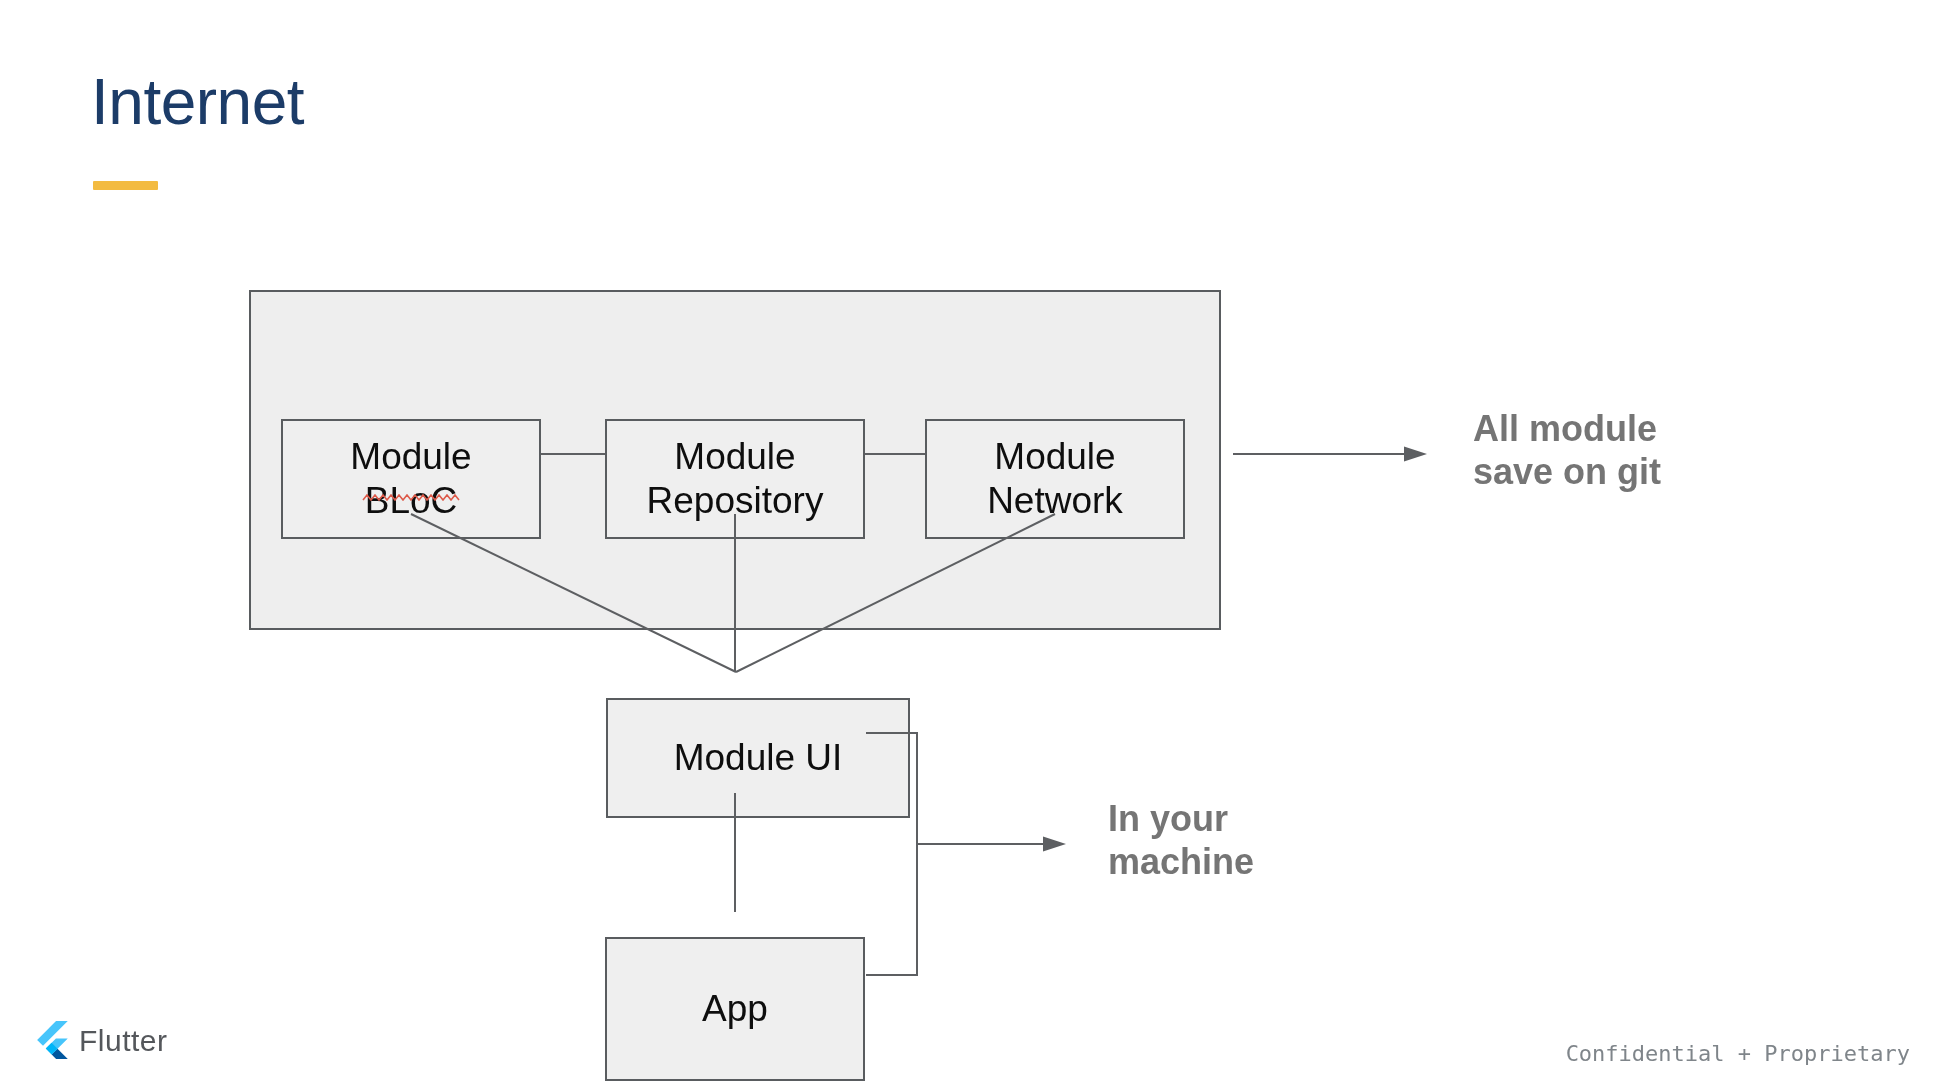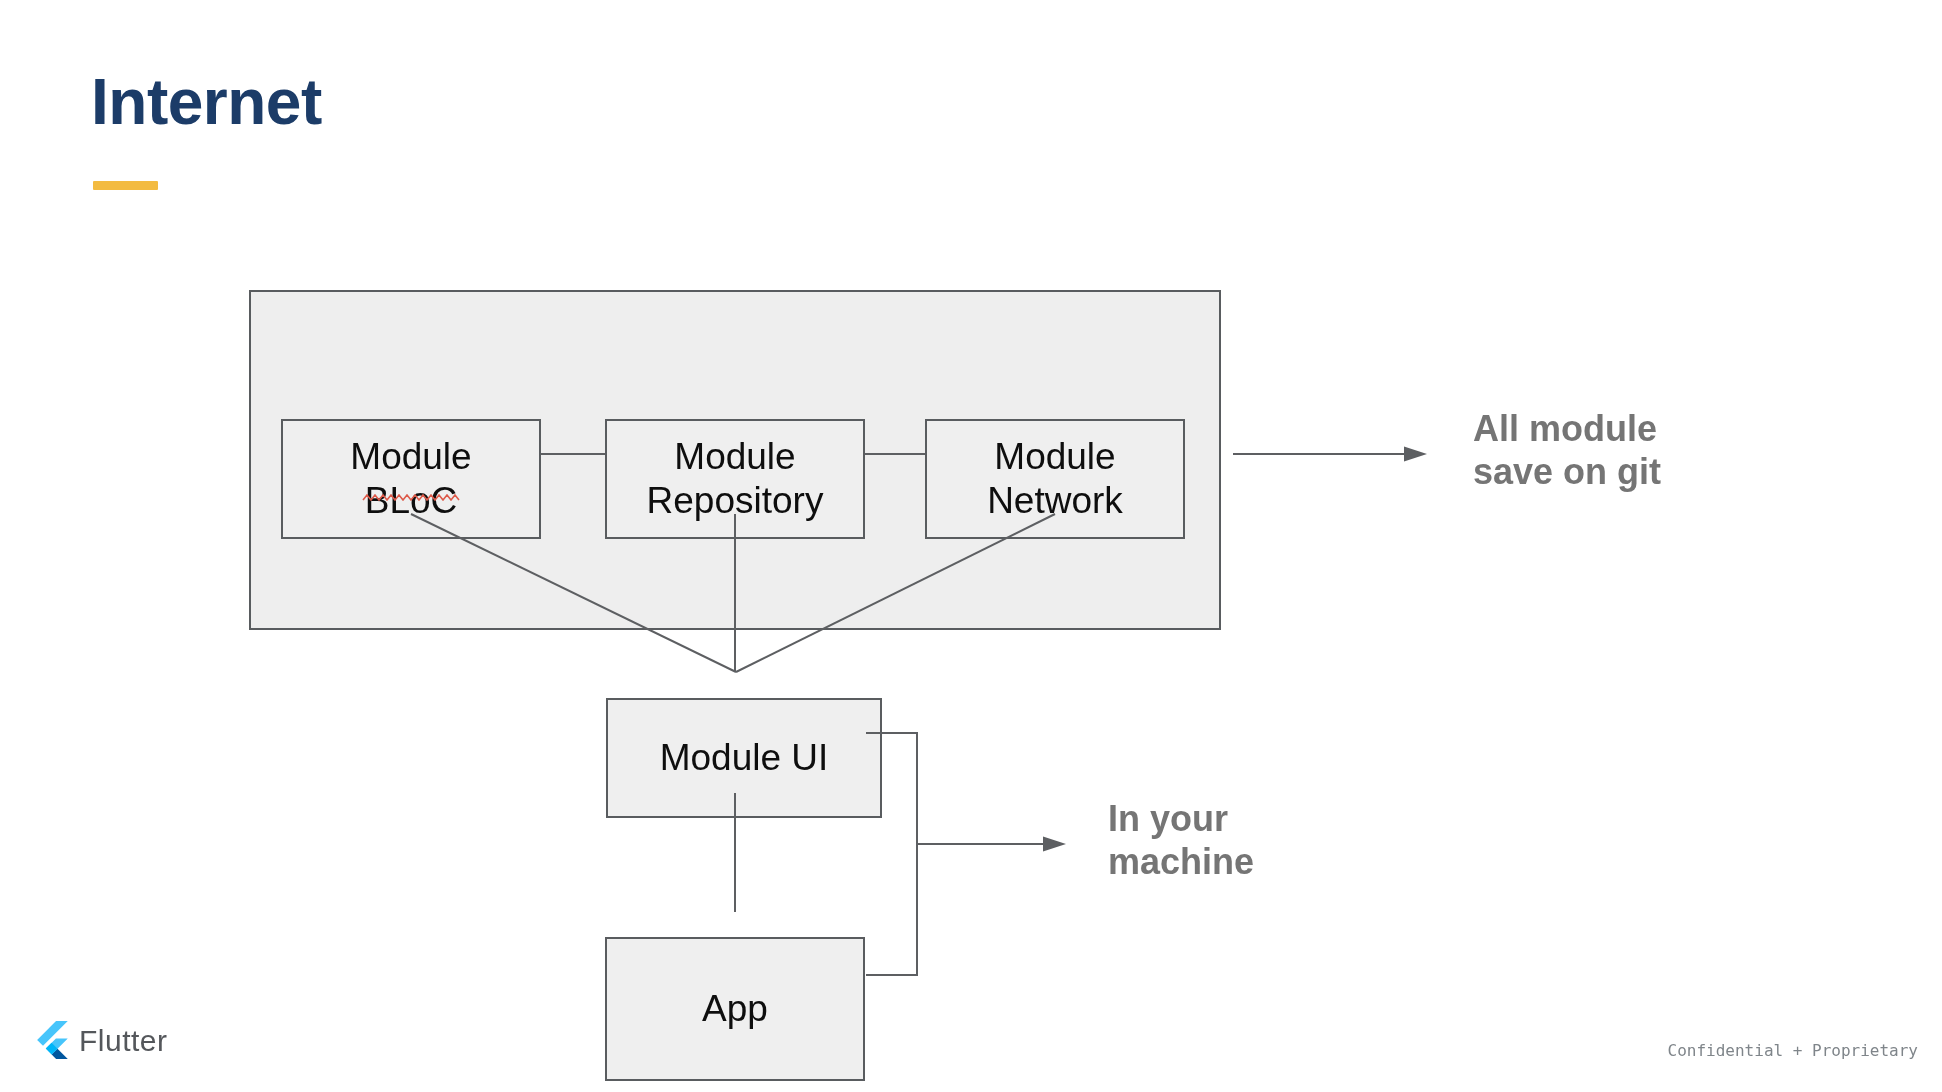--- a/index.html
+++ b/index.html
@@ -20,21 +20,21 @@
   body {
     background:#ffffff;
     font-family:"Liberation Sans", sans-serif;
     position:relative;
     overflow:hidden;
   }
   .slide { position:absolute; inset:0; }
 
   .title {
     position:absolute; left:91px; top:70px;
-    font-size:64px; line-height:1; font-weight:700;
+    font-size:64px; line-height:1; font-weight:400;
     letter-spacing:-0.5px;
     color:var(--title_blue);
   }
   .accent-bar {
     position:absolute; left:93px; top:181px;
     width:65px; height:9px;
     background:var(--accent_yellow);
     border-radius:1px;
   }
 
@@ -52,21 +52,21 @@
     background:var(--box_fill);
     border:2px solid var(--border_gray);
     font-size:37px; line-height:1.18;
     color:var(--box_text);
     white-space:pre-line;
     margin-top:25px;
   }
   .node-bloc    { left:281px; top:394px; width:260px; height:120px; }
   .node-repo    { left:605px; top:394px; width:260px; height:120px; }
   .node-network { left:925px; top:394px; width:260px; height:120px; }
-  .node-ui      { left:606px; top:673px; width:276px; height:120px; }
+  .node-ui      { left:606px; top:673px; width:304px; height:120px; }
   .node-app     { left:605px; top:912px; width:260px; height:144px; }
 
   .annotation {
     position:absolute;
     font-weight:bold; font-size:36px; line-height:1.2;
     color:var(--annotation_gray);
     white-space:pre-line;
   }
   .annotation-git     { left:1473px; top:407px; }
   .annotation-machine { left:1108px; top:797px; }
@@ -84,23 +84,23 @@
 
   .footer-brand {
     position:absolute; left:37px; top:1021px;
     display:flex; align-items:center; gap:11px;
   }
   .footer-brand .wordmark {
     font-size:30px; color:var(--brand_text_gray);
     letter-spacing:0.5px; padding-top:2px;
   }
   .confidential {
-    position:absolute; right:24px; top:1041px;
+    position:absolute; right:32px; top:1041px;
     font-family:"DejaVu Sans Mono", monospace;
-    font-size:16px;
+    font-size:22px;
     color:var(--confidential_gray);
   }
 </style>
 </head>
 <body>
 
 <div class="slide">
 
   <div class="title">Internet</div>
   <div class="accent-bar"></div>

